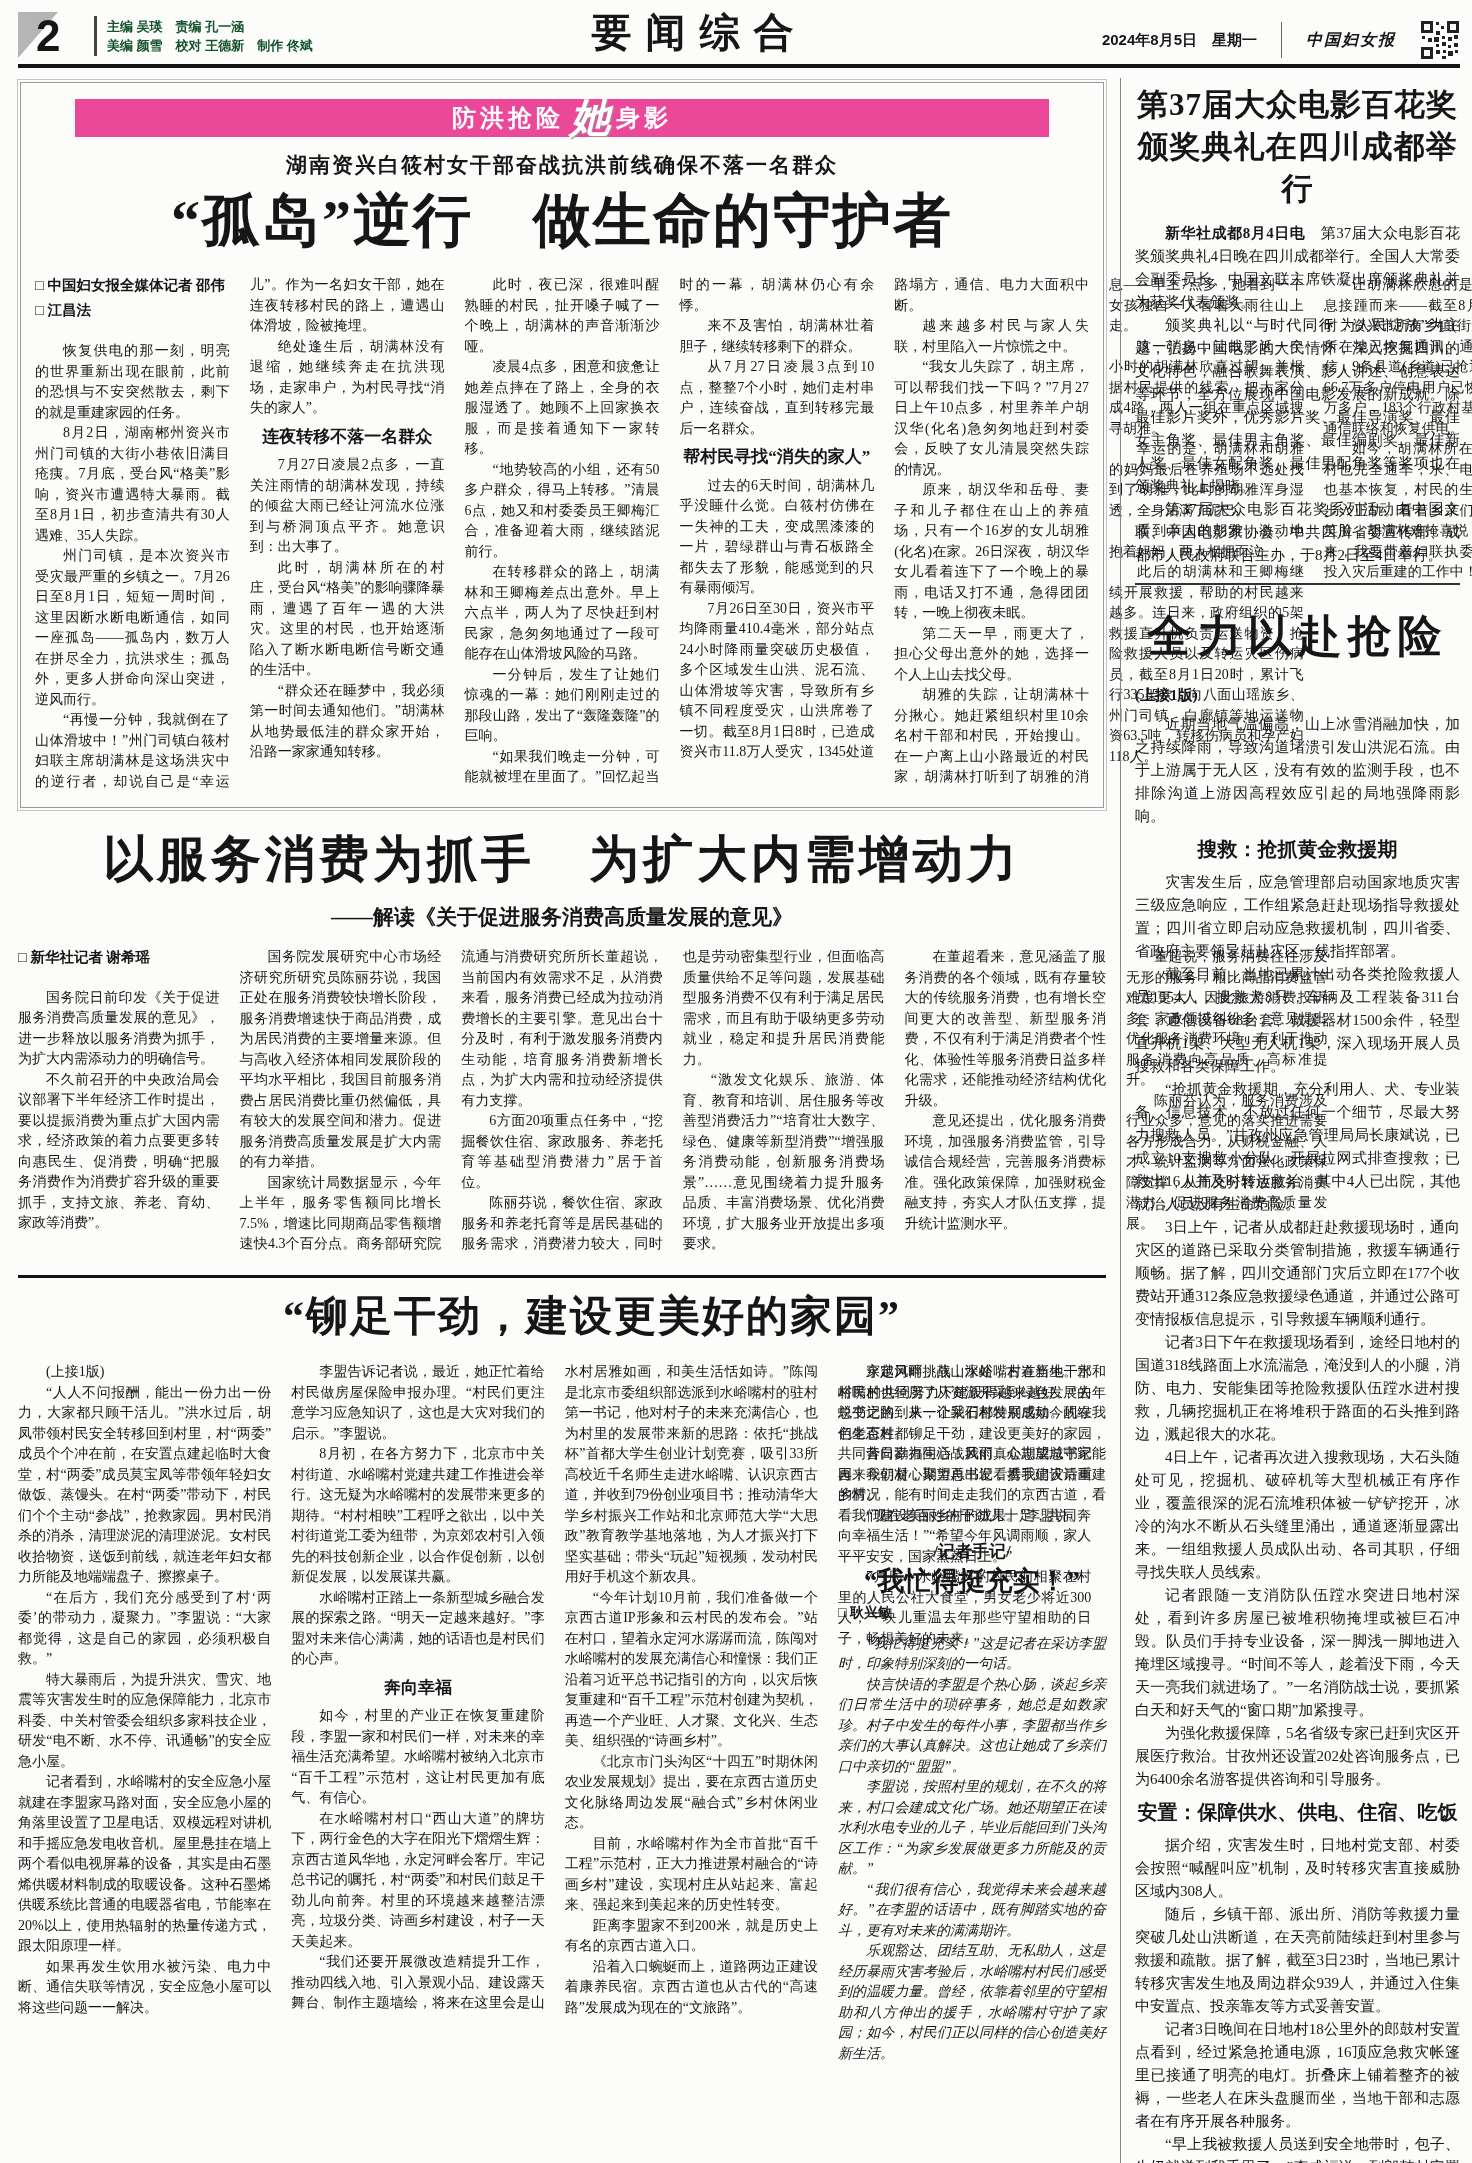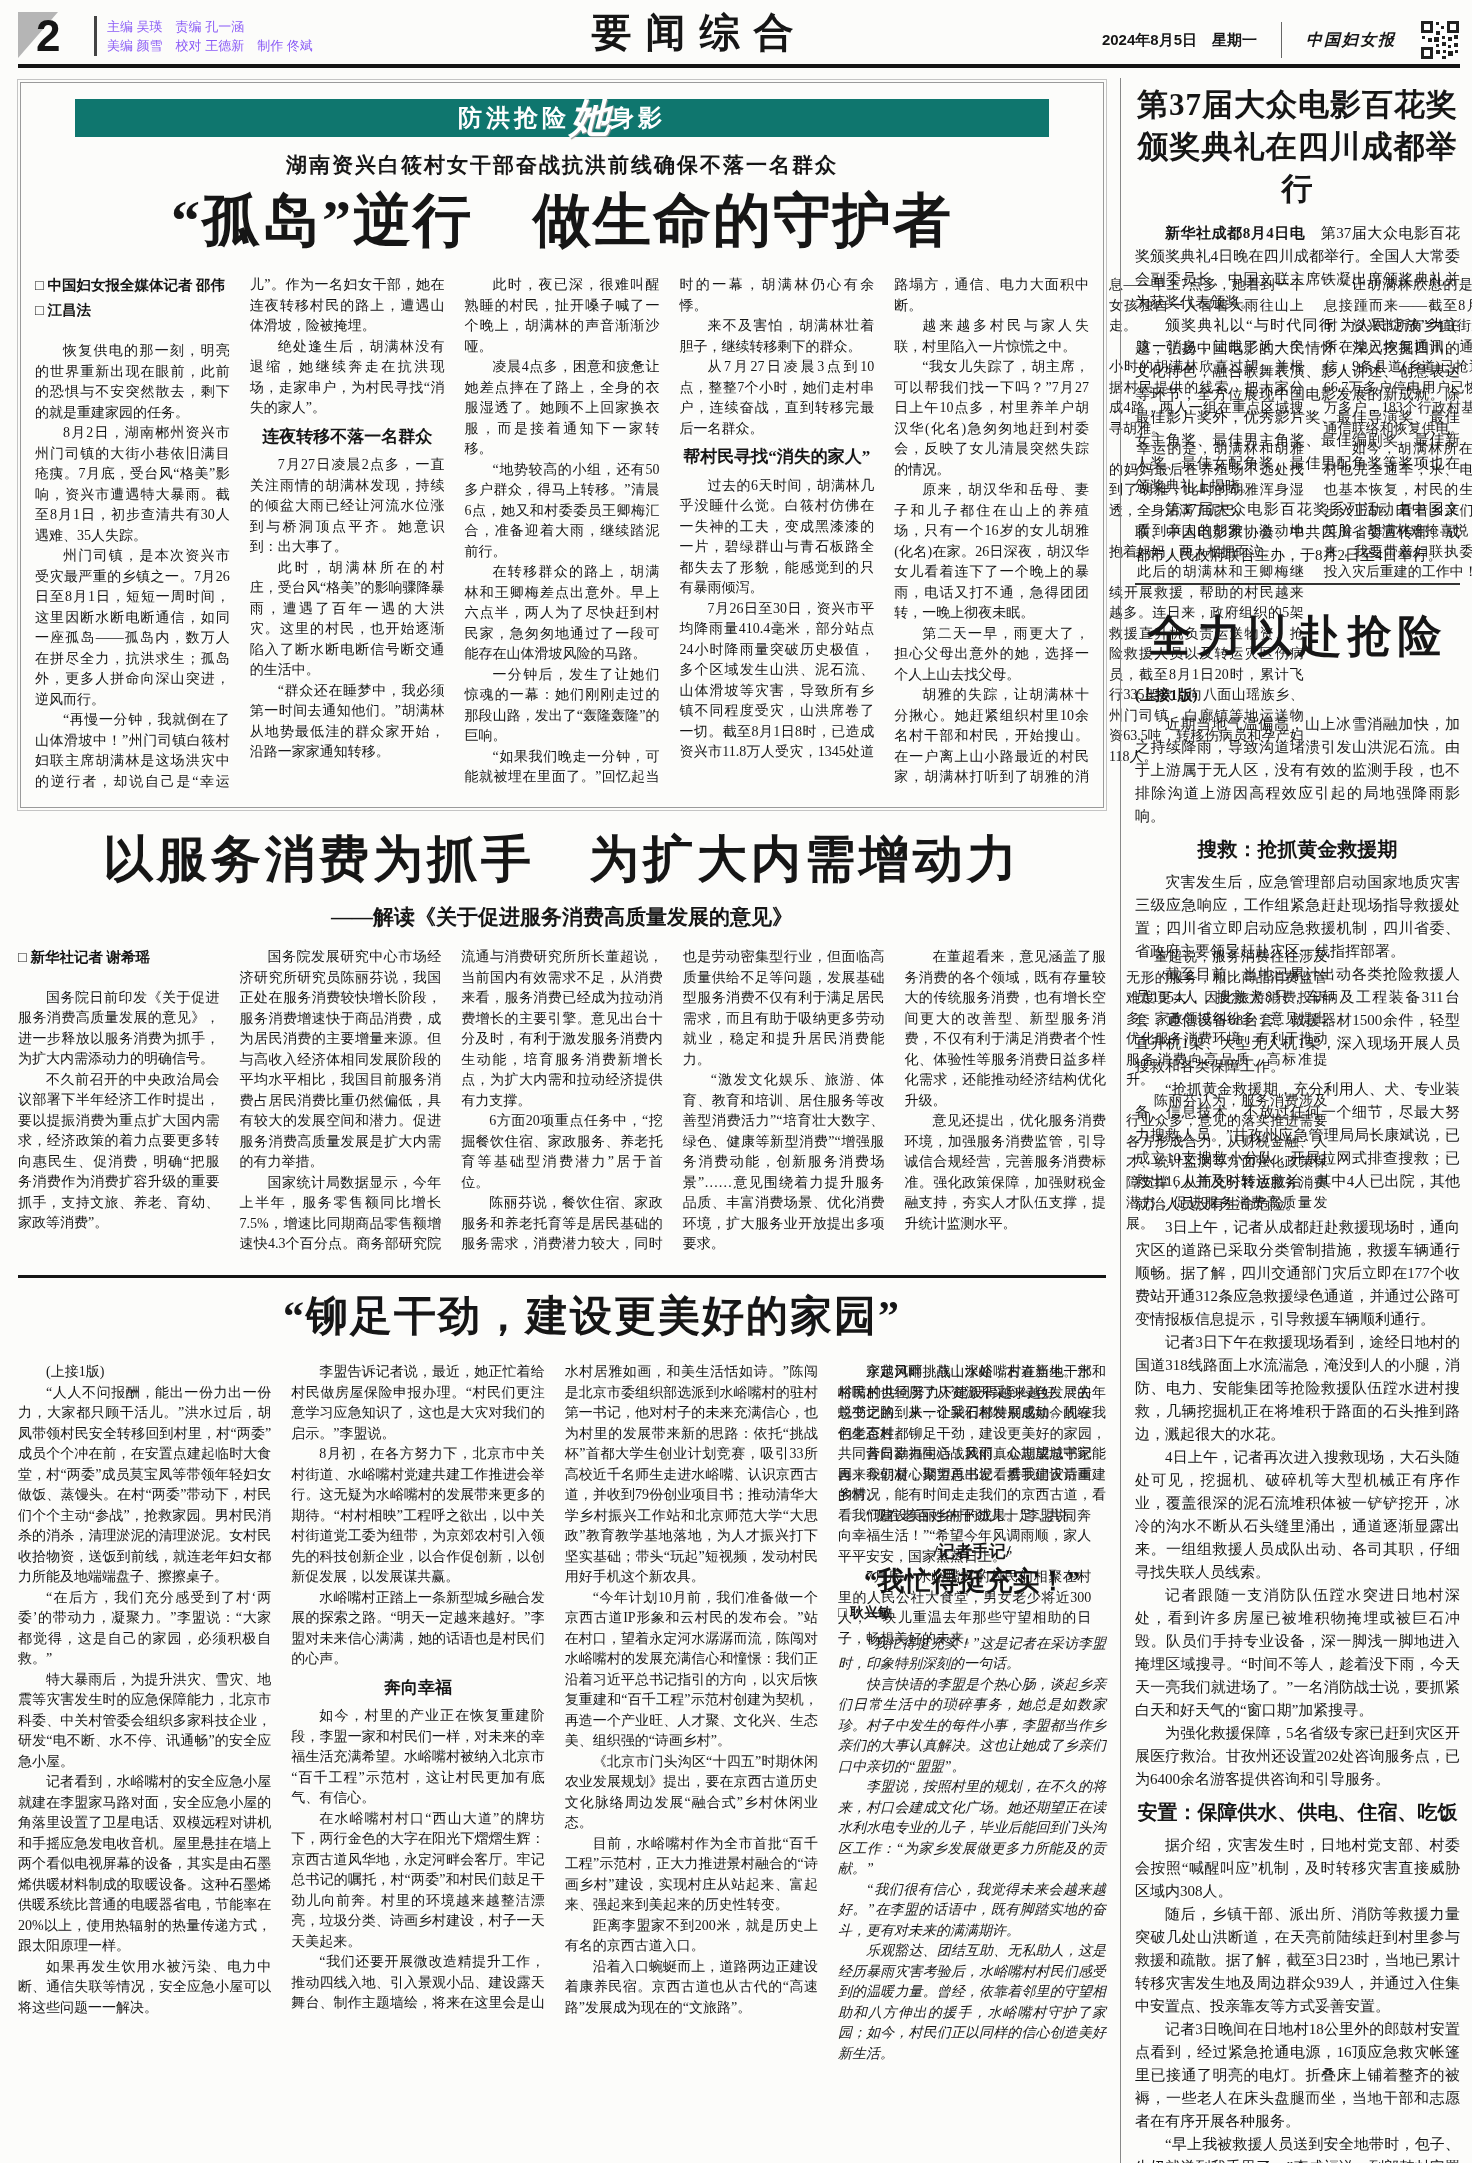--- a/index.html
+++ b/index.html
@@ -8,38 +8,38 @@
     font-family:"Liberation Serif","DejaVu Serif",serif;
     position:relative;overflow:hidden;box-sizing:border-box;padding:8px 12px 10px 18px;
   }
   
   .hdr{display:flex;align-items:flex-end;justify-content:space-between;height:52px;padding-bottom:4px;}
   .hdr-left{display:flex;align-items:center;gap:10px;}
   .pagenum-wrap{position:relative;width:66px;height:48px;}
   .pagenum-tri{position:absolute;left:0;top:0;width:0;height:0;border-top:46px solid #b5b5b5;border-right:40px solid transparent;}
   .pagenum{position:absolute;left:18px;top:0;font-size:44px;font-weight:bold;font-family:"Liberation Sans",sans-serif;line-height:48px;}
   .hdr-bar{width:3px;height:40px;background:#444;}
-  .staff{font-size:13px;line-height:19px;font-weight:normal;font-family:"Liberation Sans",sans-serif;color:#8b5cf6;}
+  .staff{font-size:13px;line-height:19px;font-weight:bold;font-family:"Liberation Sans",sans-serif;color:#14532d;}
   .section-title{font-size:40px;font-weight:bold;letter-spacing:14px;font-family:"Liberation Sans",sans-serif;}
   .hdr-right{display:flex;align-items:center;gap:24px;margin-left:16px;}
   .hdr-date{font-size:15px;font-weight:bold;font-family:"Liberation Sans",sans-serif;}
   .hdr-div{width:1px;height:36px;background:#666;}
   .masthead{font-size:16px;font-weight:bold;font-style:italic;letter-spacing:2px;}
   .qr{width:40px;height:40px;}
   .rule-heavy{border:none;border-top:4px solid #151515;margin:0 0 10px 0;}
   
   .content{display:flex;gap:14px;}
   .col-left{width:1088px;flex:none;}
   .col-right{flex:1;border-left:1px solid #888;padding-left:14px;min-width:0;}
   
   .body-text p{margin:0;text-indent:2em;text-align:justify;}
   .body-text h4{margin:8px 0;text-align:center;font-size:17px;}
   
   .flood-box{border:1px solid #9a9a9a;box-shadow:0 0 0 2px #fcfcfa,0 0 0 3px #c4c4c4;padding:10px 14px 12px 14px;margin:4px 2px 18px 2px;}
-  .kicker-strip{background:#0f766e;height:38px;display:flex;align-items:center;justify-content:center;margin:6px 40px 14px 40px;}
+  .kicker-strip{background:#ec4899;height:38px;display:flex;align-items:center;justify-content:center;gap:6px;margin:6px 40px 14px 40px;}
   .kicker-strip .k-txt{color:#fff;font-size:24px;font-weight:bold;letter-spacing:4px;font-family:"Liberation Sans",sans-serif;}
   .kicker-strip .k-script{color:#fff;font-size:40px;font-weight:bold;font-style:italic;line-height:38px;text-shadow:1px 1px 1px #999;}
   .flood-subtitle{text-align:center;font-size:21px;font-weight:bold;letter-spacing:2px;margin:4px 0 10px 0;}
   .flood-headline{text-align:center;font-size:58px;font-weight:bold;letter-spacing:2px;margin:10px 0 22px 0;line-height:64px;}
   .flood-body{columns:5;column-gap:20px;height:520px;font-size:14px;line-height:20.5px;}
   .bylines{font-weight:bold;margin-bottom:21px;font-size:14.5px;}
   .bylines div{margin-bottom:4px;}
   
   .cons-headline{text-align:center;font-size:50px;font-weight:900;letter-spacing:4px;margin:6px 0 10px 0;font-family:"Liberation Sans",sans-serif;}
   .cons-subtitle{text-align:center;font-size:21px;font-weight:bold;margin:0 0 16px 0;}

